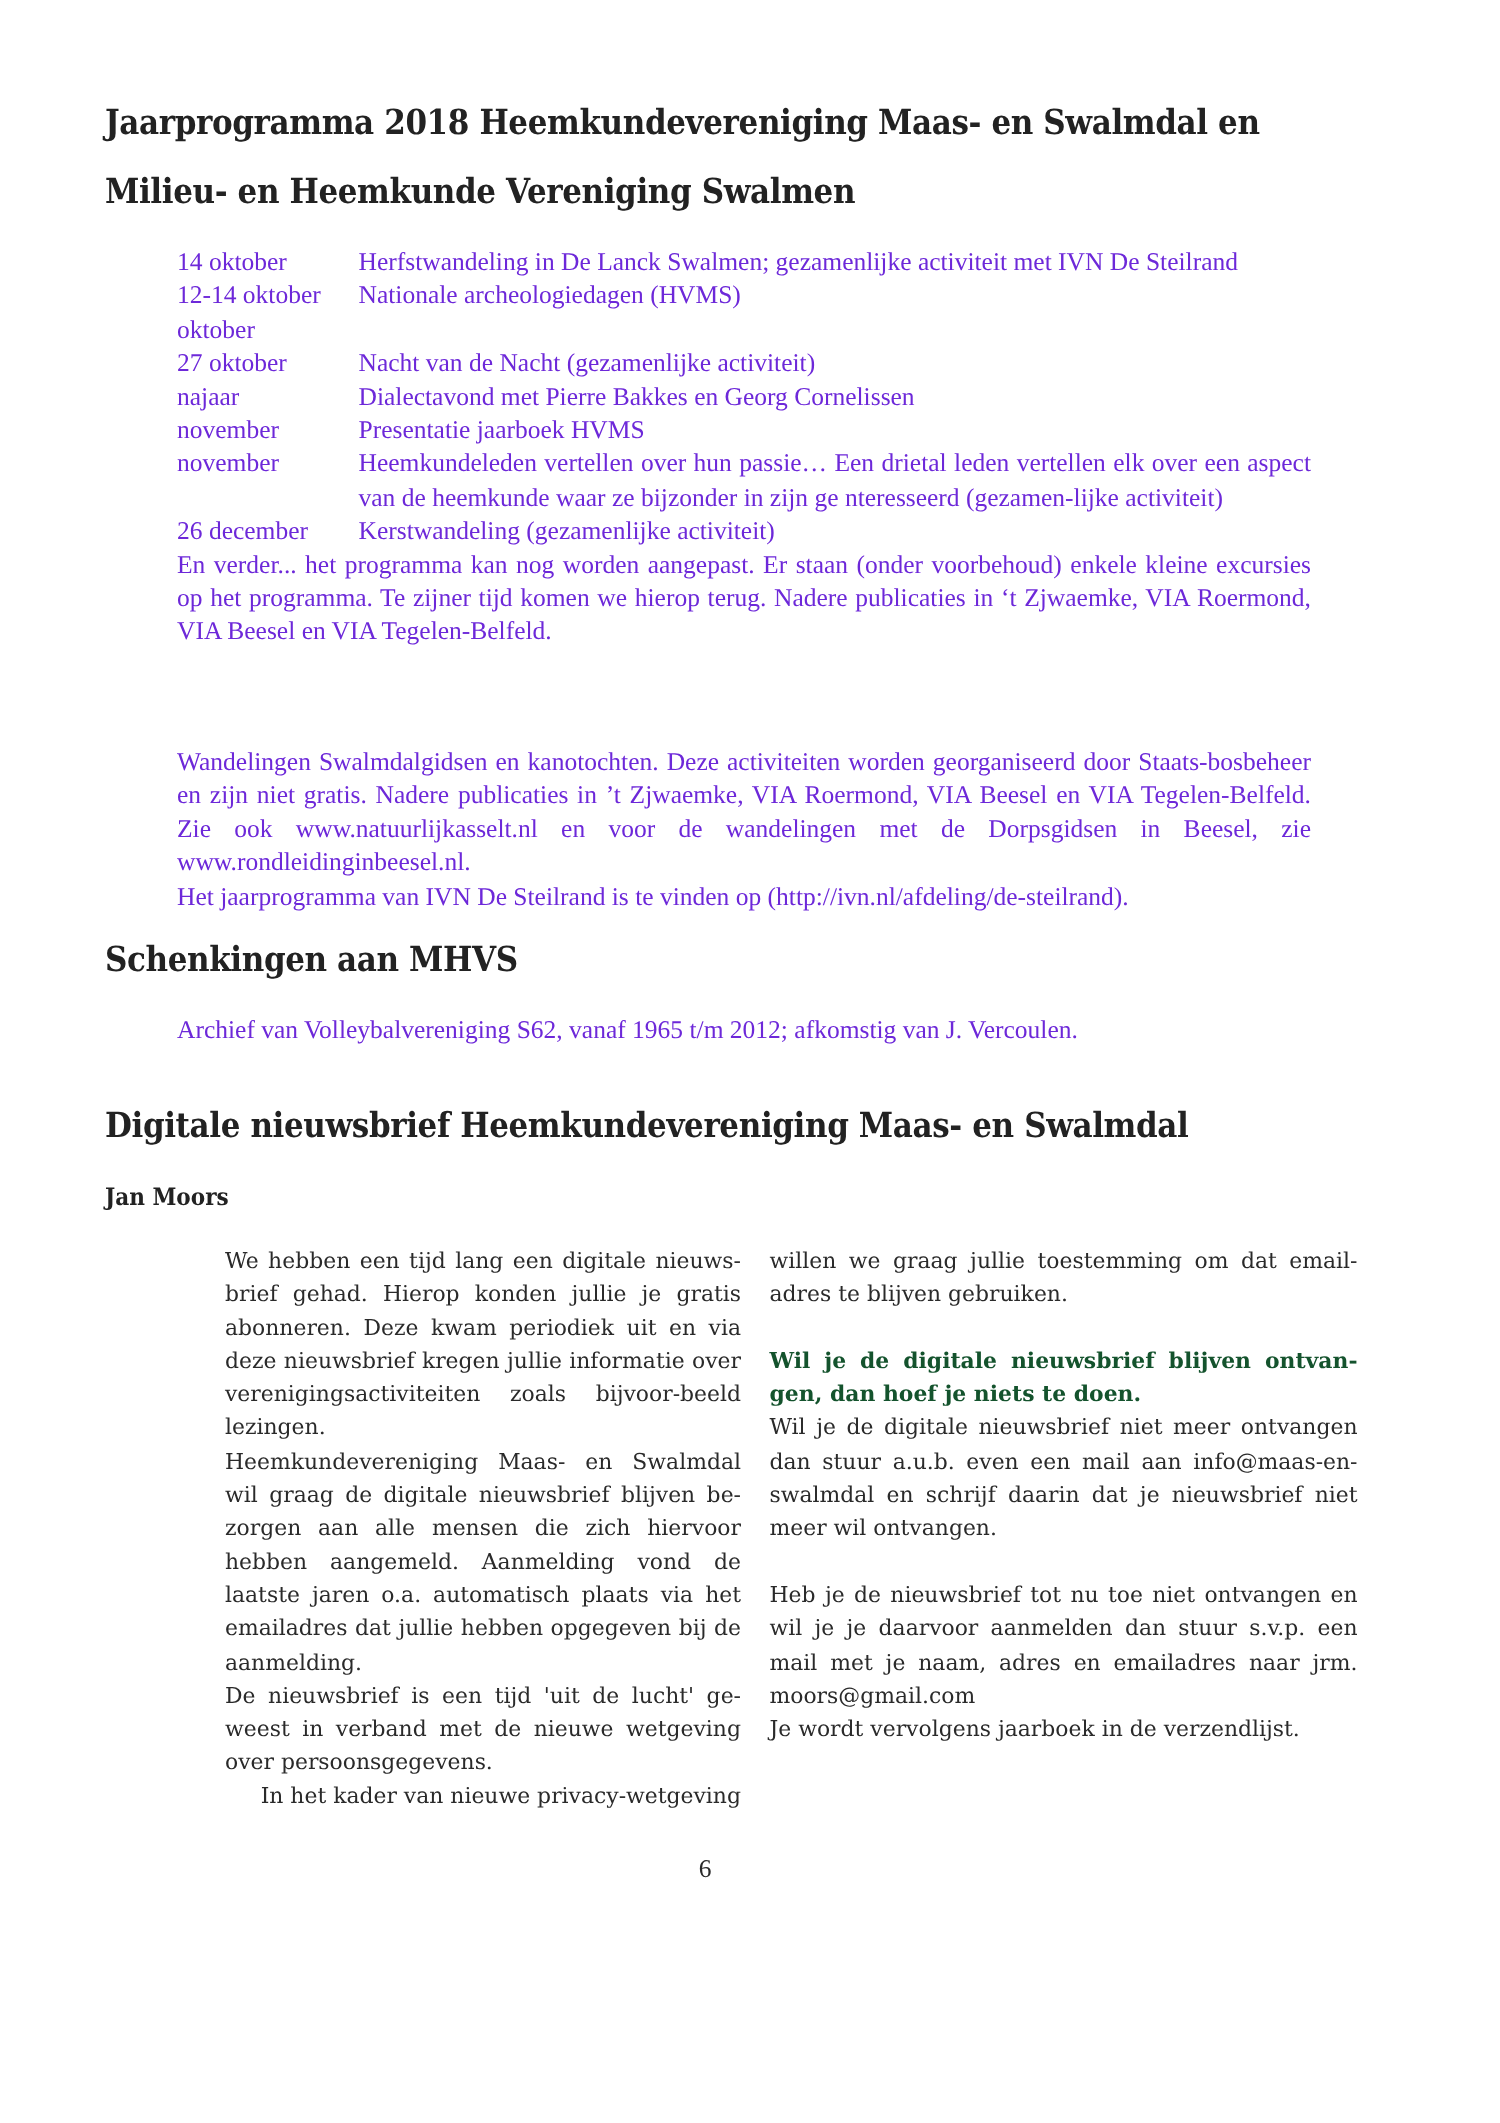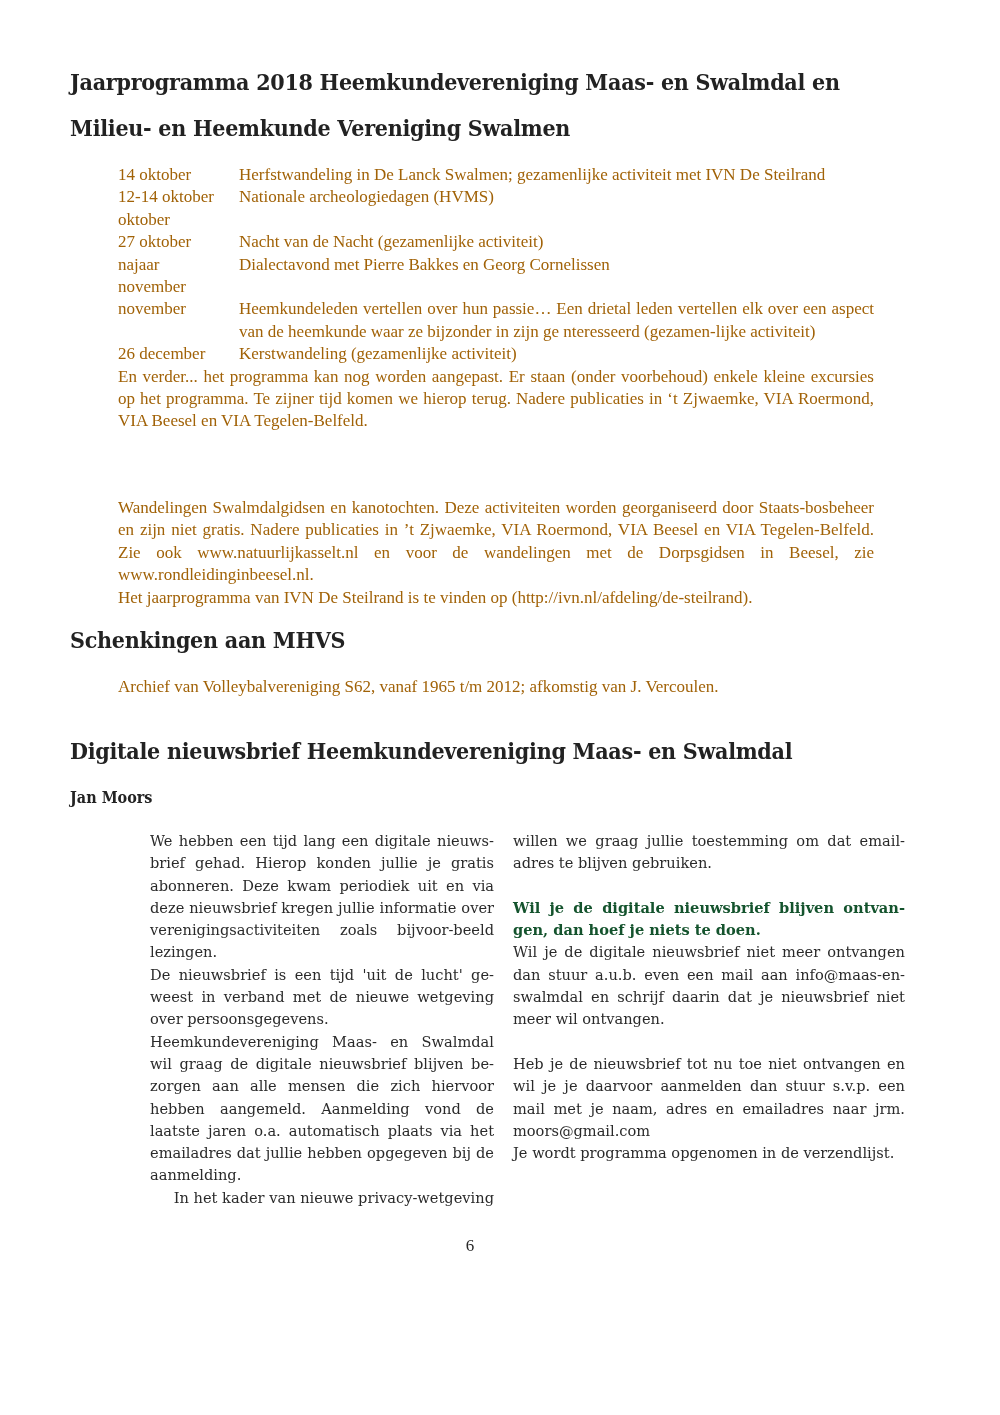--- a/index.html
+++ b/index.html
@@ -11,21 +11,21 @@
     .h1 {
       position: absolute; left: 70px;
       font-family: "DejaVu Serif", serif;
       font-weight: bold; font-size: 23px; color: #222;
       letter-spacing: -0.3px;
       transform: scaleX(0.9); transform-origin: left top;
       white-space: nowrap;
     }
     .cond {
       font-family: "Liberation Serif", serif;
-      font-size: 17px; line-height: 22.4px; color: #a16207;
+      font-size: 17px; line-height: 22.4px; color: #6d28d9;
     }
     #program {
       position: absolute; left: 118px; top: 164px; width: 756px;
     }
     .prow { display: flex; }
     .pdate { width: 121px; flex: 0 0 121px; }
     .pdesc { flex: 1; text-align: justify; }
     .ptext { text-align: justify; }
     #wandel { position: absolute; left: 118px; top: 497px; width: 756px; }
     #wandel p { margin: 0; text-align: justify; }
@@ -72,20 +72,21 @@
   <div class="prow">
       <div class="pdate">27 oktober</div>
       <div class="pdesc">Nacht van de Nacht (gezamenlijke activiteit)</div>
     </div>
   <div class="prow">
       <div class="pdate">najaar</div>
       <div class="pdesc">Dialectavond met Pierre Bakkes en Georg Cornelissen</div>
     </div>
   <div class="prow">
       <div class="pdate">november</div>
+      <div class="pdesc">Presentatie jaarboek HVMS</div>
     </div>
   <div class="prow">
       <div class="pdate">november</div>
       <div class="pdesc">Heemkundeleden vertellen over hun passie… Een drietal leden vertellen elk over een aspect van de heemkunde waar ze bijzonder in zijn ge nteresseerd (gezamen-lijke activiteit)</div>
     </div>
   <div class="prow">
       <div class="pdate">26 december</div>
       <div class="pdesc">Kerstwandeling (gezamenlijke activiteit)</div>
     </div>
   <div class="ptext">En verder... het programma kan nog worden aangepast. Er staan (onder voorbehoud) enkele kleine excursies op het programma. Te zijner tijd komen we hierop terug. Nadere publicaties in ‘t Zjwaemke, VIA Roermond, VIA Beesel en VIA Tegelen-Belfeld.</div>
@@ -97,28 +98,28 @@
 </div>
 
 <div class="h1" style="top:626px;">Schenkingen aan MHVS</div>
 <div id="schenk-text" class="cond">Archief van Volleybalvereniging S62, vanaf 1965 t/m 2012; afkomstig van J. Vercoulen.</div>
 
 <div class="h1" style="top:737px;">Digitale nieuwsbrief Heemkundevereniging Maas- en Swalmdal</div>
 <div id="author">Jan Moors</div>
 
 <div id="col-left" class="col">
   <p>We hebben een tijd lang een digitale nieuws-brief gehad. Hierop konden jullie je gratis abonneren. Deze kwam periodiek uit en via deze nieuwsbrief kregen jullie informatie over verenigingsactiviteiten zoals bijvoor-beeld lezingen.</p>
+  <p>Heemkundevereniging Maas- en Swalmdal wil graag de digitale nieuwsbrief blijven be-zorgen aan alle mensen die zich hiervoor hebben aangemeld. Aanmelding vond de laatste jaren o.a. automatisch plaats via het emailadres dat jullie hebben opgegeven bij de aanmelding.</p>
   <p>De nieuwsbrief is een tijd 'uit de lucht' ge-weest in verband met de nieuwe wetgeving over persoonsgegevens.</p>
-  <p>Heemkundevereniging Maas- en Swalmdal wil graag de digitale nieuwsbrief blijven be-zorgen aan alle mensen die zich hiervoor hebben aangemeld. Aanmelding vond de laatste jaren o.a. automatisch plaats via het emailadres dat jullie hebben opgegeven bij de aanmelding.</p>
   <p style="text-align:right;">In het kader van nieuwe privacy-wetgeving</p>
 </div>
 
 <div id="col-right" class="col">
   <p>willen we graag jullie toestemming om dat email-adres te blijven gebruiken.</p>
   <div class="gap"></div>
   <p class="bold">Wil je de digitale nieuwsbrief blijven ontvan-gen, dan hoef je niets te doen.</p>
   <p>Wil je de digitale nieuwsbrief niet meer ontvangen dan stuur a.u.b. even een mail aan info@maas-en-swalmdal en schrijf daarin dat je nieuwsbrief niet meer wil ontvangen.</p>
   <div class="gap"></div>
   <p>Heb je de nieuwsbrief tot nu toe niet ontvangen en wil je je daarvoor aanmelden dan stuur s.v.p. een mail met je naam, adres en emailadres naar jrm. moors@gmail.com</p>
-  <p>Je wordt programma opgenomen in de verzendlijst.</p>
+  <p>Je wordt vervolgens jaarboek in de verzendlijst.</p>
 </div>
 
 <div id="page-num">6</div>
 
 </body></html>

